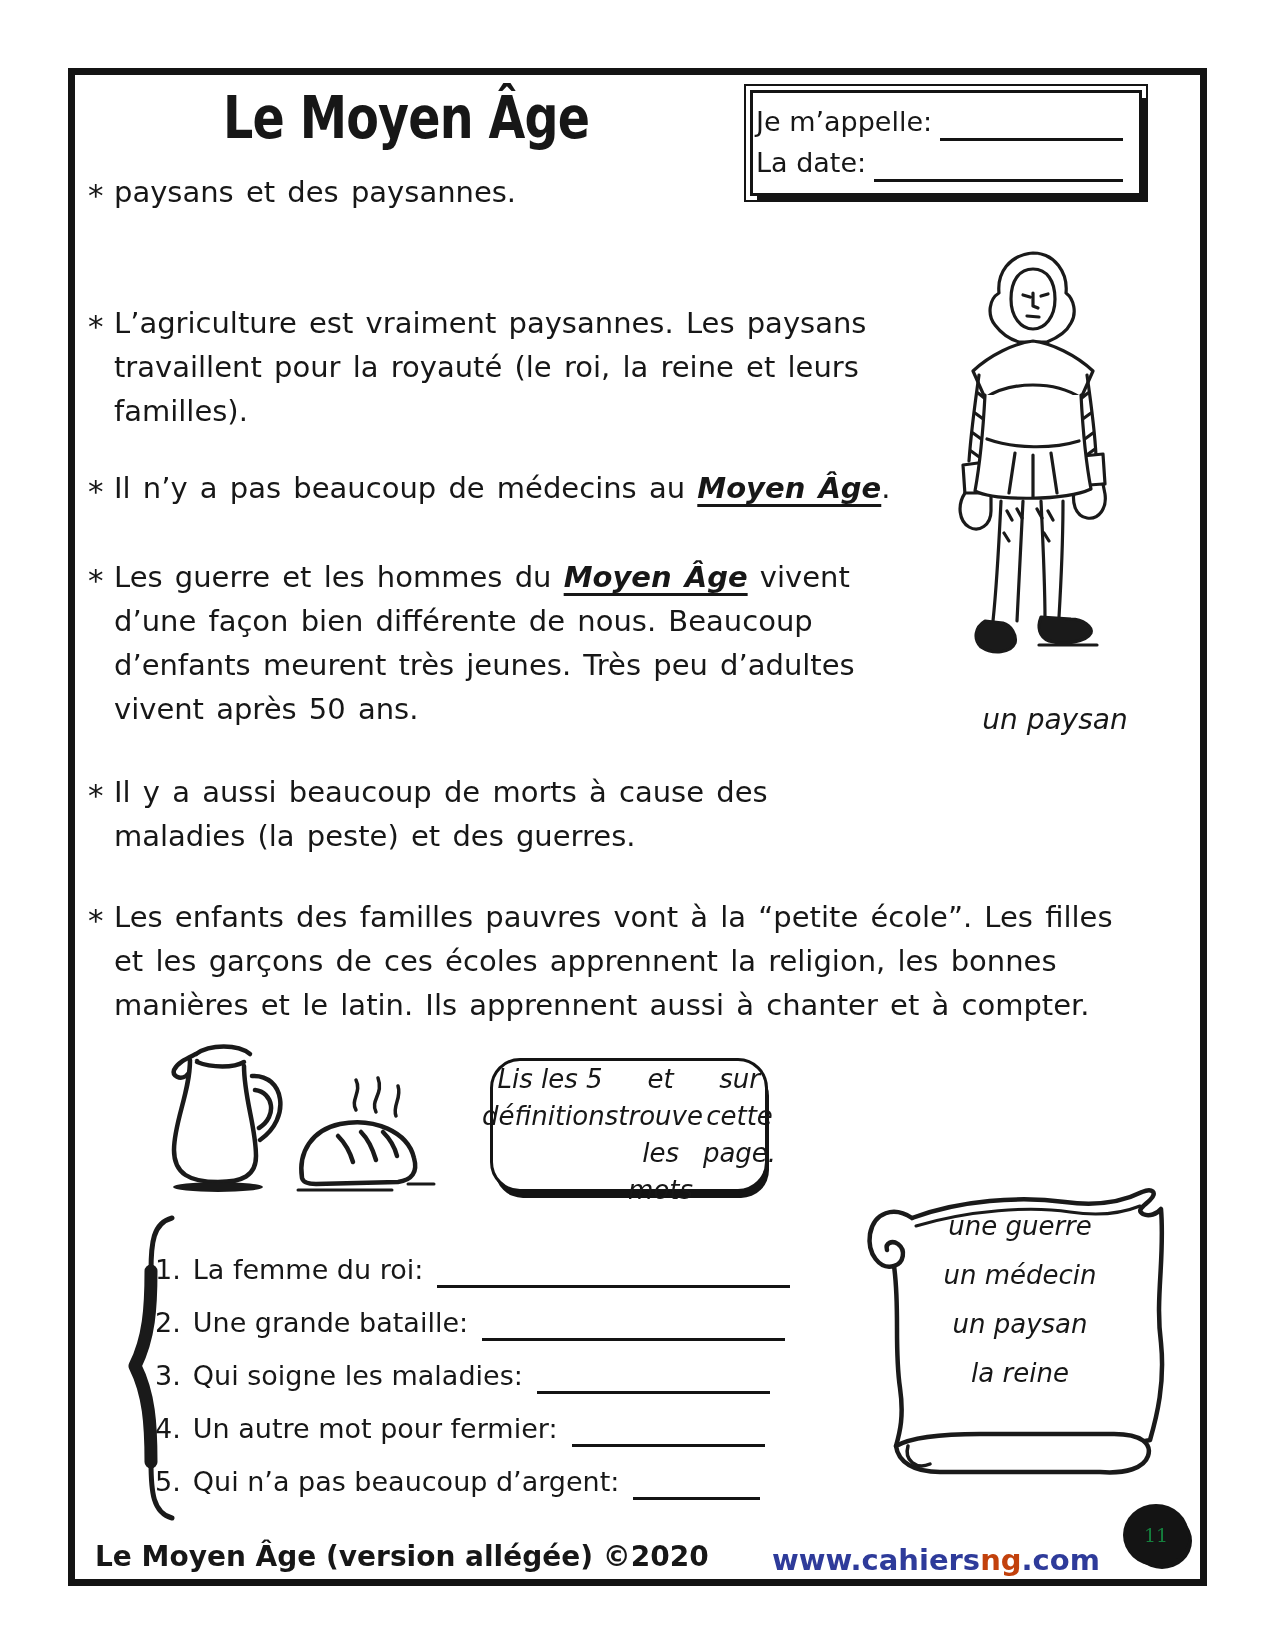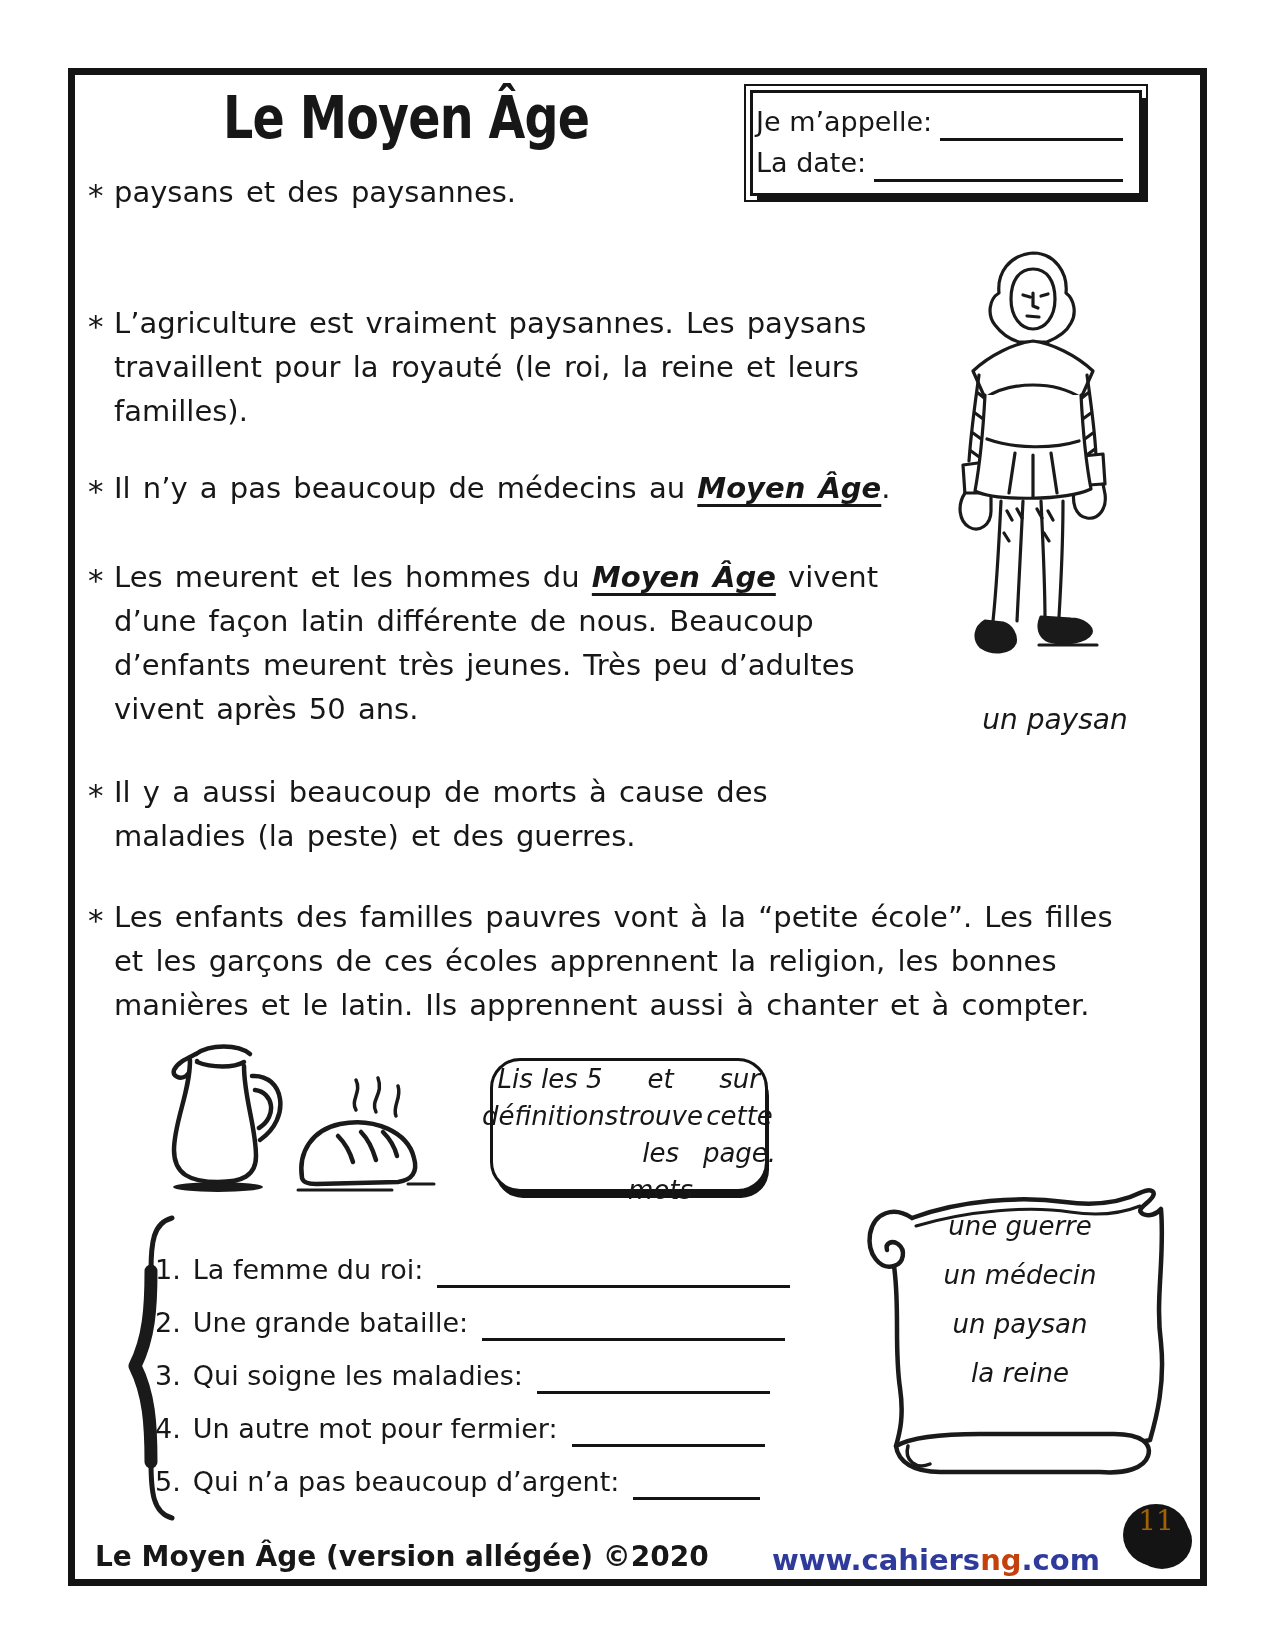--- a/index.html
+++ b/index.html
@@ -50,22 +50,22 @@
   .wordbank{position:absolute;left:895px;top:1202px;width:250px;text-align:center;
     font-style:italic;font-size:26px;}
   .word{height:49px;line-height:49px;white-space:nowrap;}
   .caption{position:absolute;left:955px;top:703px;width:200px;text-align:center;
     font-style:italic;font-size:28px;}
   
   .foot-left{position:absolute;left:95px;top:1540px;font-size:28px;font-weight:bold;white-space:nowrap;}
   .foot-url{position:absolute;left:772px;top:1543px;font-size:29px;font-weight:bold;white-space:nowrap;}
   .pagenum{
     position:absolute;left:1123px;top:1504px;width:66px;height:62px;border-radius:50%;
-    background:#141414;color:#a16207;display:flex;align-items:flex-start;justify-content:center;
-    font-family:"DejaVu Serif",serif;font-size:28px;
+    background:#141414;color:#15803d;display:flex;align-items:center;justify-content:center;
+    font-family:"DejaVu Serif",serif;font-size:19px;
     box-shadow:6px 6px 0 -3px #141414;
   }
   svg{position:absolute;overflow:visible;}
   .ink{stroke:#1a1a1a;fill:none;stroke-linecap:round;stroke-linejoin:round;}
 </style>
 </head>
 <body>
 
 <div class="frame"></div>
 
@@ -99,22 +99,22 @@
     </div>
     <div class="bullet" style="top: 466px;">
       <span class="star">*</span>
       <div class="btext">
         <div class="bline"><span>Il n’y a pas beaucoup de médecins au </span><span class="iu">Moyen Âge</span><span>.</span></div>
       </div>
     </div>
     <div class="bullet" style="top: 555px;">
       <span class="star">*</span>
       <div class="btext">
-        <div class="bline"><span>Les meurent et les hommes du </span><span class="iu">Moyen Âge</span><span> vivent</span></div>
-        <div class="bline"><span>d’une façon latin différente de nous. Beaucoup</span></div>
+        <div class="bline"><span>Les guerre et les hommes du </span><span class="iu">Moyen Âge</span><span> vivent</span></div>
+        <div class="bline"><span>d’une façon bien différente de nous. Beaucoup</span></div>
         <div class="bline"><span>d’enfants meurent très jeunes. Très peu d’adultes</span></div>
         <div class="bline"><span>vivent après 50 ans.</span></div>
       </div>
     </div>
     <div class="bullet" style="top: 770px;">
       <span class="star">*</span>
       <div class="btext">
         <div class="bline"><span>Il y a aussi beaucoup de morts à cause des</span></div>
         <div class="bline"><span>maladies (la peste) et des guerres.</span></div>
       </div>

